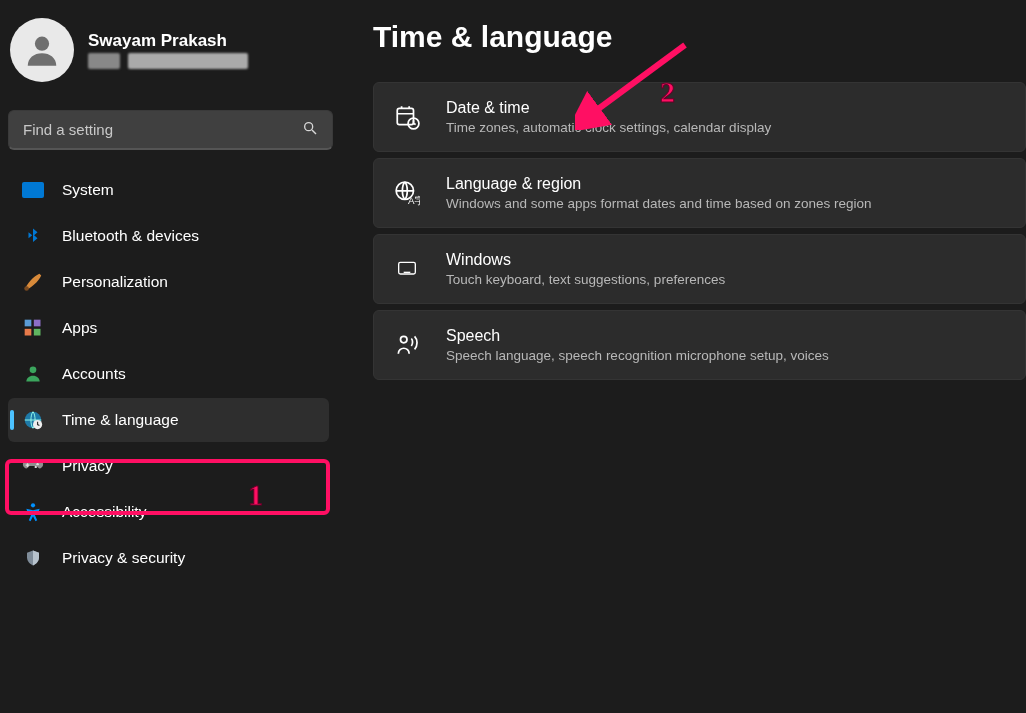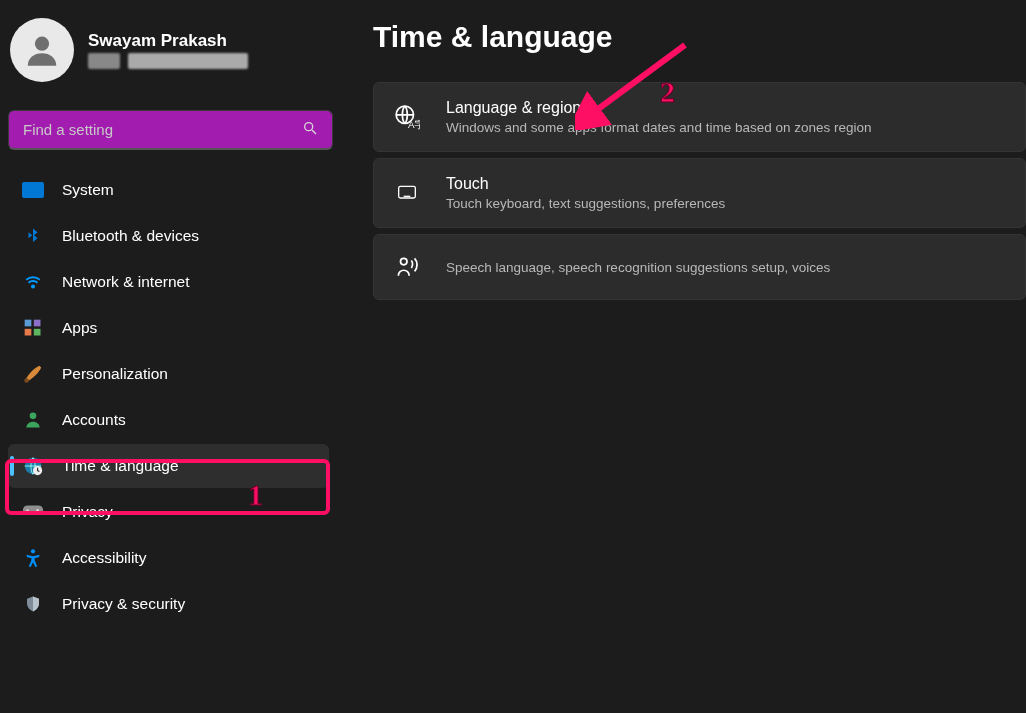--- a/index.html
+++ b/index.html
@@ -10,21 +10,21 @@
   .side { width: 345px; padding: 12px 8px 0 8px; display: flex; flex-direction: column; }
   .profile { display: flex; align-items: center; gap: 14px; padding: 6px 6px 14px 2px; }
   .avatar { width: 64px; height: 64px; border-radius: 50%; background: #e9e9e9; display: flex; align-items: center; justify-content: center; }
   .avatar svg { width: 38px; height: 38px; fill: #6f6f6f; }
   .profile-info { display: flex; flex-direction: column; gap: 2px; }
   .profile-name { font-size: 17px; font-weight: 600; color: #fff; }
   .profile-sub { display: flex; gap: 8px; align-items: center; }
   .blur-a { width: 32px; height: 16px; background: #888; filter: blur(1px); border-radius: 2px; }
   .blur-b { width: 120px; height: 16px; background: #aaa; filter: blur(1px); border-radius: 2px; }
 
-  .search { margin: 14px 4px 18px 0; height: 40px; background: #a21caf; border: 1px solid #3a3a3a; border-bottom: 2px solid #555; border-radius: 6px; display: flex; align-items: center; padding: 0 14px; justify-content: space-between; }
+  .search { margin: 14px 4px 18px 0; height: 40px; background: #404040; border: 1px solid #3a3a3a; border-bottom: 2px solid #555; border-radius: 6px; display: flex; align-items: center; padding: 0 14px; justify-content: space-between; }
   .search-ph { color: #c8c8c8; font-size: 15px; }
   .search-ico svg { width: 16px; height: 16px; stroke: #d8d8d8; fill: none; stroke-width: 2; }
 
   .nav { display: flex; flex-direction: column; gap: 2px; padding-right: 8px; justify-content: flex-end; }
   .nav-item { display: flex; align-items: center; gap: 18px; height: 44px; padding-left: 14px; border-radius: 6px; cursor: pointer; position: relative; }
   .nav-item.active { background: #2e2e2e; }
   .nav-item.active::before { content: ""; position: absolute; left: 2px; top: 12px; width: 4px; height: 20px; background: #4cc2ff; border-radius: 2px; }
   .nav-icon { width: 22px; height: 22px; display: flex; align-items: center; justify-content: center; }
   .nav-label { font-size: 15.5px; color: #fff; }
 
@@ -98,50 +98,40 @@
       <div class="nav-item">
         <span class="nav-icon">
           <svg class="ico-bt" viewBox="0 0 24 24" fill="#0078d4">
               <path d="M12 2l6 5-4.5 4 4.5 4-6 5V2zM6 7l5 4-5 4"></path>
             </svg>
         </span>
         <span class="nav-label">Bluetooth &amp; devices</span>
       </div>
       <div class="nav-item">
         <span class="nav-icon">
-          <svg class="ico-wifi" viewBox="0 0 24 24" fill="none" stroke="#0099ff" stroke-width="2.5">
-              <path d="M3 9a14 14 0 0118 0"></path>
-              <path d="M6 13a9 9 0 0112 0"></path>
-              <circle cx="12" cy="18" r="1.5" fill="#0099ff"></circle>
-            </svg>
-        </span>
-        <span class="nav-label">Network &amp; internet</span>
+          <svg class="ico-brush" viewBox="0 0 24 24">
+              <path fill="#d88a3a" d="M4 18c2-4 8-12 15-15l2 2c-3 7-11 13-15 15-2 1-3-1-2-2z"></path>
+              <circle cx="5" cy="19" r="2.5" fill="#7a4a20"></circle>
+            </svg>
+        </span>
+        <span class="nav-label">Personalization</span>
       </div>
       <div class="nav-item">
         <span class="nav-icon">
           <svg class="ico-apps" viewBox="0 0 24 24">
               <rect x="2" y="2" width="8" height="8" fill="#5a9bd5"></rect>
               <rect x="13" y="2" width="8" height="8" fill="#8c6fc6"></rect>
               <rect x="2" y="13" width="8" height="8" fill="#e77a4a"></rect>
               <rect x="13" y="13" width="8" height="8" fill="#5fb560"></rect>
             </svg>
         </span>
         <span class="nav-label">Apps</span>
       </div>
       <div class="nav-item">
         <span class="nav-icon">
-          <svg class="ico-brush" viewBox="0 0 24 24">
-              <path fill="#d88a3a" d="M4 18c2-4 8-12 15-15l2 2c-3 7-11 13-15 15-2 1-3-1-2-2z"></path>
-              <circle cx="5" cy="19" r="2.5" fill="#7a4a20"></circle>
-            </svg>
-        </span>
-        <span class="nav-label">Personalization</span>
-      </div>
-      <div class="nav-item">
-        <span class="nav-icon">
           <svg class="ico-person" viewBox="0 0 24 24" fill="#3ba55d">
               <circle cx="12" cy="7" r="4"></circle>
               <path d="M4 21c0-4 3.5-7 8-7s8 3 8 7z"></path>
             </svg>
         </span>
         <span class="nav-label">Accounts</span>
       </div>
       <div class="nav-item active">
         <span class="nav-icon">
           <svg class="ico-clock" viewBox="0 0 24 24">
@@ -182,20 +172,34 @@
         </span>
         <span class="nav-label">Privacy &amp; security</span>
       </div>
     </div>
   </div>
 
   <div class="main">
     <div class="page-title">Time &amp; language</div>
 
     <div class="cards">
+      <div class="card">
+        <span class="card-icon">
+          <svg viewBox="0 0 24 24" width="26" height="26" fill="none" stroke="#fff" stroke-width="1.6">
+              <rect x="3" y="4" width="15" height="15" rx="2"></rect>
+              <path d="M3 9h15M7 4V2M14 4V2"></path>
+              <circle cx="18" cy="18" r="5"></circle>
+              <path d="M18 15v3l2 1"></path>
+            </svg>
+        </span>
+        <div class="card-text">
+          <div class="card-title">Date &amp; time</div>
+          <div class="card-sub">Time zones, automatic clock settings, calendar display</div>
+        </div>
+      </div>
 
       <div class="card">
         <span class="card-icon">
           <svg viewBox="0 0 24 24" width="26" height="26" fill="none" stroke="#fff" stroke-width="1.6">
               <circle cx="10" cy="10" r="8"></circle>
               <path d="M2 10h16M10 2c3 3 3 13 0 16M10 2c-3 3-3 13 0 16"></path>
               <text x="13" y="22" font-size="9" fill="#fff" stroke="none">A字</text>
             </svg>
         </span>
         <div class="card-text">
@@ -205,35 +209,36 @@
       </div>
 
       <div class="card">
         <span class="card-icon">
           <svg viewBox="0 0 24 24" width="26" height="20" fill="none" stroke="#fff" stroke-width="1.6">
               <rect x="2" y="4" width="20" height="14" rx="2"></rect>
               <path d="M6 9h0M10 9h0M14 9h0M18 9h0M6 13h0M8 16h8M18 13h0"></path>
             </svg>
         </span>
         <div class="card-text">
-          <div class="card-title">Touch</div>
+          <div class="card-title">Windows</div>
           <div class="card-sub">Touch keyboard, text suggestions, preferences</div>
         </div>
       </div>
 
       <div class="card">
         <span class="card-icon">
           <svg viewBox="0 0 24 24" width="26" height="26" fill="none" stroke="#fff" stroke-width="1.6">
               <circle cx="9" cy="7" r="3"></circle>
               <path d="M4 20c0-3 2.5-5 5-5s5 2 5 5"></path>
               <path d="M16 6c1.5 1.5 1.5 5 0 7M19 4c3 3 3 9 0 12"></path>
             </svg>
         </span>
         <div class="card-text">
-          <div class="card-sub">Speech language, speech recognition suggestions setup, voices</div>
+          <div class="card-title">Speech</div>
+          <div class="card-sub">Speech language, speech recognition microphone setup, voices</div>
         </div>
       </div>
     </div>
   </div>
 </div>
 
 <div class="hl-box" style="left:5px; top:459px; width:325px; height:56px;"></div>
 <div class="hl-num" style="left:248px; top:478px;">1</div>
 <div class="hl-num" style="left:660px; top:75px;">2</div>
 <svg class="arrow" style="left:575px; top:35px; width:120px; height:95px;" viewBox="0 0 120 95">

